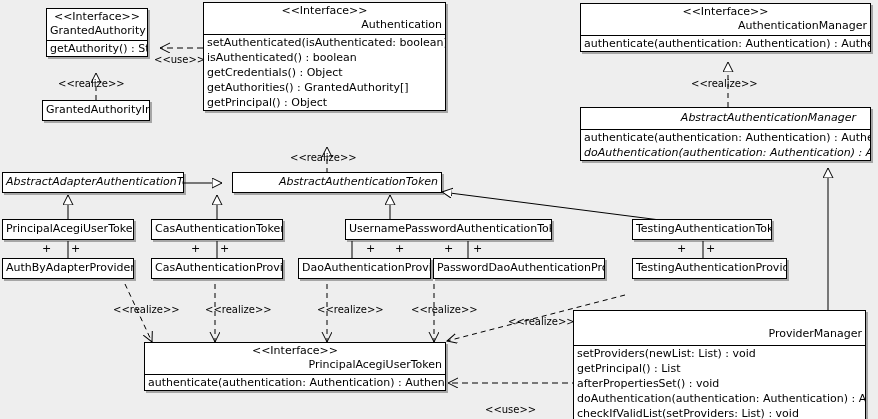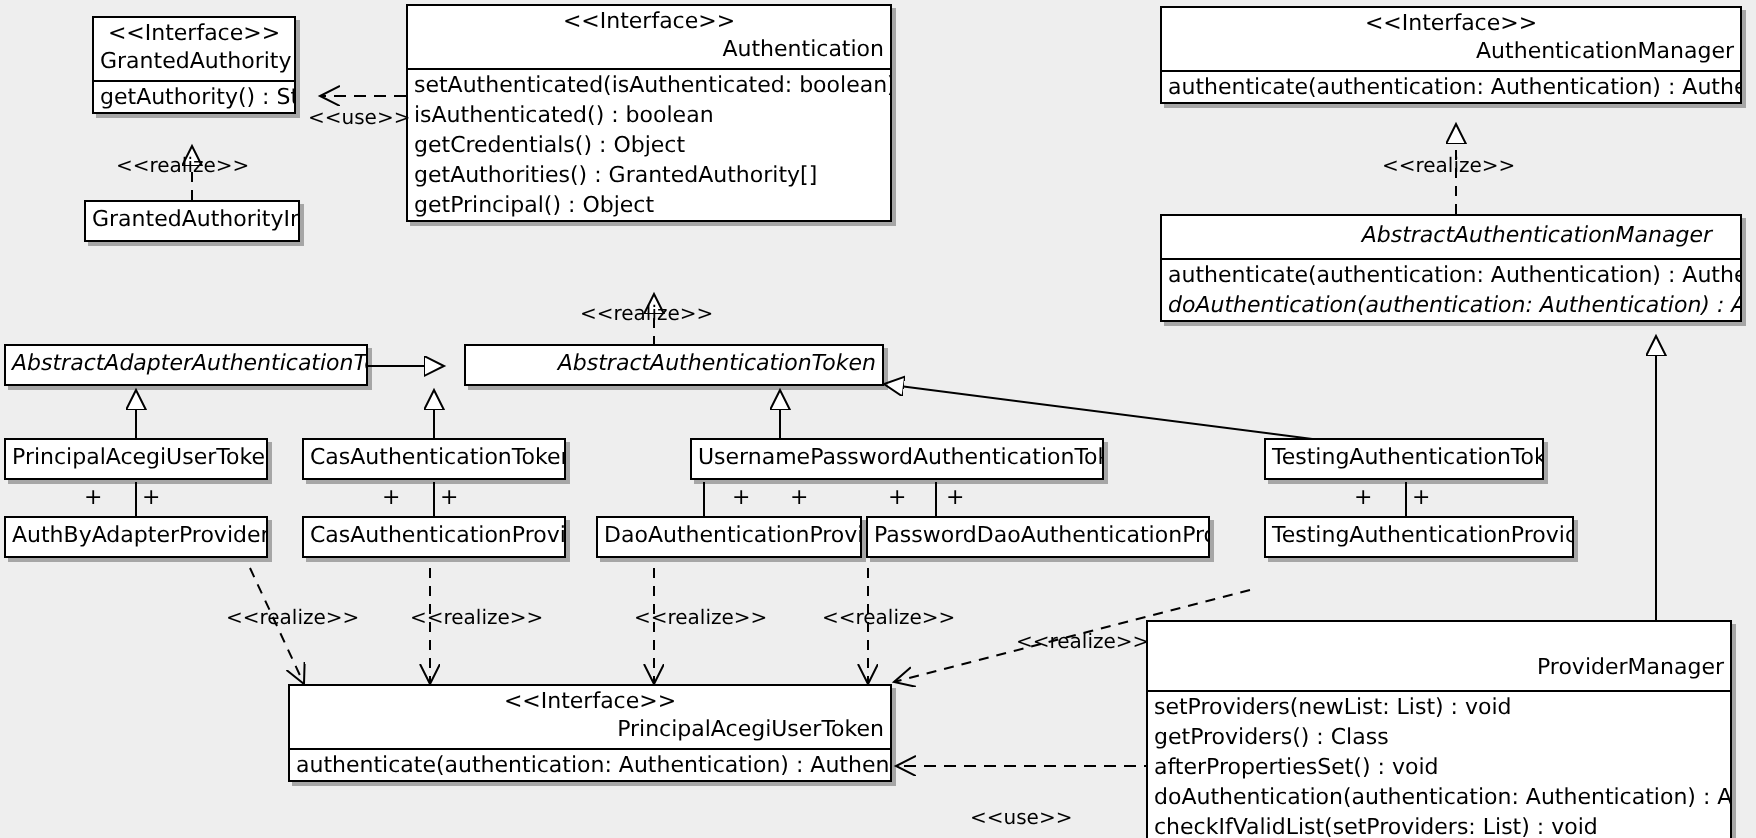--- a/index.html
+++ b/index.html
@@ -242,21 +242,21 @@
     </div>
   </div>
 
   <div class="uml-class" style="left:573px;top:310px;width:293px;">
     <div class="hdr" style="padding:16px 3px 4px 3px;">
       <span class="cname">ProviderManager</span>
     </div>
     <div class="sep"></div>
     <div class="members">
       <div class="member">setProviders(newList: List) : void</div>
-      <div class="member">getProviders() : Class</div>
+      <div class="member">getPrincipal() : List</div>
       <div class="member">afterPropertiesSet() : void</div>
       <div class="member">doAuthentication(authentication: Authentication) : Authentication</div>
       <div class="member">checkIfValidList(setProviders: List) : void</div>
     </div>
   </div>
 
   <div class="lbl" style="left:154px;top:54px;">&lt;&lt;use&gt;&gt;</div>
 
   <div class="lbl" style="left:58px;top:78px;">&lt;&lt;realize&gt;&gt;</div>
 

